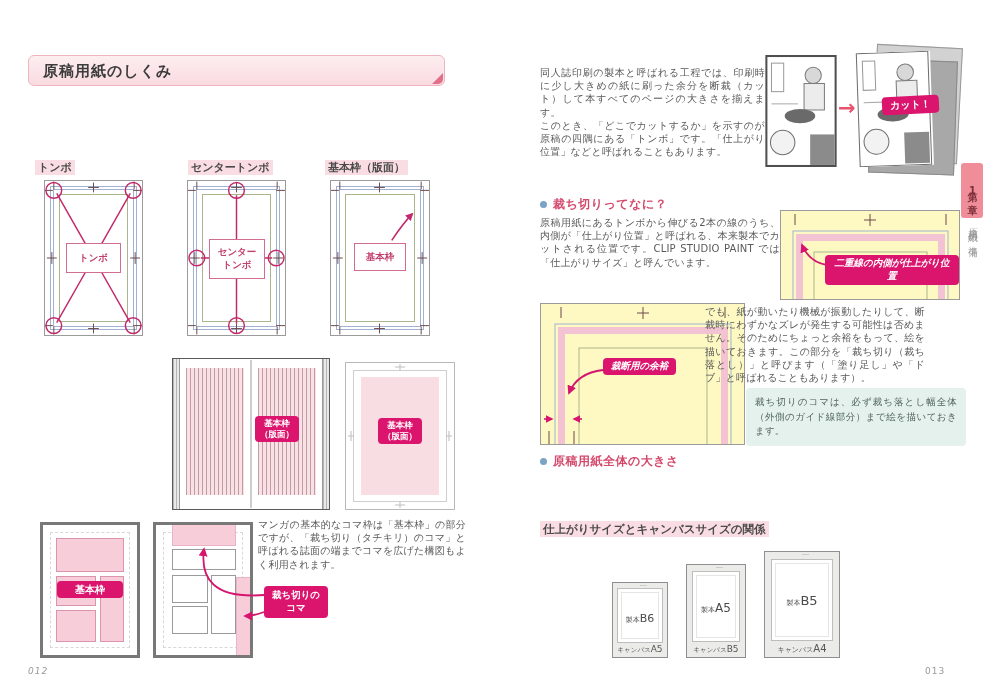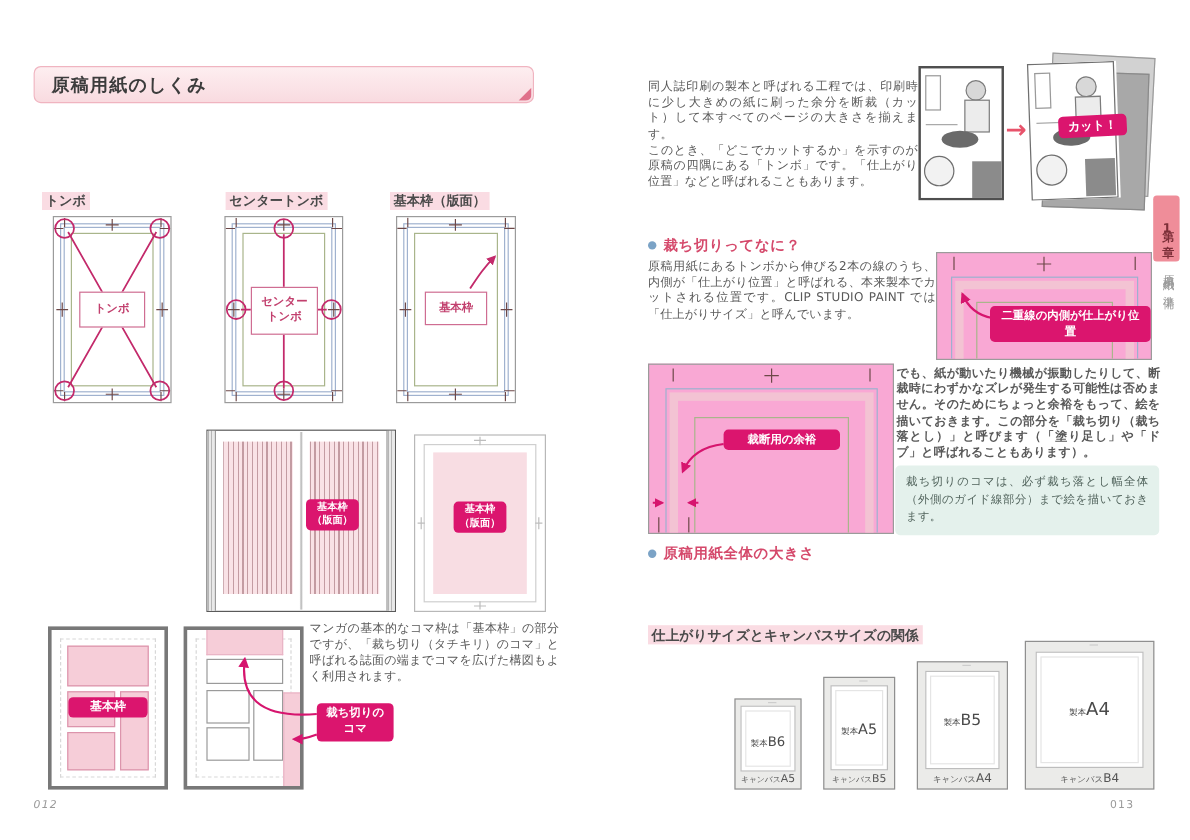--- a/index.html
+++ b/index.html
@@ -50,21 +50,21 @@
   .paper2-pink { position:absolute; left:15px; right:15px; top:14px; bottom:14px; background:#f8dde3; }
 
   
   .panel-diagram { background:#fff; border:3px solid #787878; }
   .panel-guide { position:absolute; inset:7px; border:1px dashed #d8d8d8; }
   .pnl { position:absolute; background:#fff; border:1px solid #9a9a9a; }
   .pnl.pink { background:#f6cdd8; border:1px solid #dc94ac; }
   .pnl.bleed { background:#f6cdd8; border:1px solid #e9b5c6; }
 
   
-  .corner-diagram { background:#f9a8d4; border:1px solid #9b9b9b; overflow:hidden; }
+  .corner-diagram { background:#fef9c3; border:1px solid #9b9b9b; overflow:hidden;font-style:italic; }
 
   
   .note-box { background:#e4f1ec; border-radius:4px; color:#51635c; font-size:9.5px; line-height:1.55;
     padding:7px 9px; letter-spacing:0.2px; text-align:justify; }
 
   
   .size-item { position:absolute; background:#ebebe9; border:1px solid #8f8f8f; }
   .size-item::before { content:""; position:absolute; top:2px; left:50%; width:7px; height:1px; background:#cdcdcd; }
   .size-inner { position:absolute; background:#fff; border:1px solid #bdbdbd; }
   .size-inner::after { content:""; position:absolute; inset:3px; border:1px solid #e5e5e5; }
@@ -290,24 +290,24 @@
       <g stroke="#6d4848" stroke-width="1" fill="none">
         <path d="M96,9 H108 M102,3 V15 M20,3 V14 M184,3 V14 M8,127 V140 M33,127 V140"></path>
       </g>
       <rect x="14" y="20" width="176" height="160" fill="none" stroke="#9db1cf"></rect>
       <rect x="20.5" y="26.5" width="163" height="160" fill="none" stroke="#f3c3d3" stroke-width="7"></rect>
       <rect x="38" y="44" width="128" height="160" fill="none" stroke="#a9b58b"></rect>
       <path d="M62,66 C44,68 33,77 28,89" stroke="#d6156e" stroke-width="1.8" fill="none" marker-end="url(#ahC2)"></path>
       <path d="M3,115 H11" stroke="#d6156e" stroke-width="1.6" fill="none" marker-end="url(#ahC2)"></path>
       <path d="M41,115 H33" stroke="#d6156e" stroke-width="1.6" fill="none" marker-end="url(#ahC2)"></path>
     </svg>
-    <div class="abs badge" style="left:62px; top:54px; padding:2px 20px; font-size:9.5px;">裁断用の余裕</div>
-  </div>
-
-  <div class="abs body-text" style="left:747px; top:305px; width:220px;font-weight:bold;">でも、紙が動いたり機械が振動したりして、断裁時にわずかなズレが発生する可能性は否めません。そのためにちょっと余裕をもって、絵を描いておきます。この部分を「裁ち切り（裁ち落とし）」と呼びます（「塗り足し」や「ドブ」と呼ばれることもあります）。</div>
+    <div class="abs badge" style="left:62px; top:54px; padding:2px 8px; font-size:9.5px;">裁断用の余裕</div>
+  </div>
+
+  <div class="abs body-text" style="left:705px; top:305px; width:220px;">でも、紙が動いたり機械が振動したりして、断裁時にわずかなズレが発生する可能性は否めません。そのためにちょっと余裕をもって、絵を描いておきます。この部分を「裁ち切り（裁ち落とし）」と呼びます（「塗り足し」や「ドブ」と呼ばれることもあります）。</div>
 
   <div class="abs note-box" style="left:746px; top:388px; width:220px;">裁ち切りのコマは、必ず裁ち落とし幅全体（外側のガイド線部分）まで絵を描いておきます。</div>
 
   <div class="abs sec-head" style="left:540px; top:453px;">
     <span class="bullet"></span><span>原稿用紙全体の大きさ</span>
   </div>
 
   <div class="abs" style="left:540px; top:522px; font-size:11.5px; font-weight:bold; color:#4a4a4a;">
     <span class="hl">仕上がりサイズとキャンバスサイズの関係</span>
   </div>
@@ -320,24 +320,19 @@
   <div class="size-item" style="left:686px; top:564px; width:60px; height:94px;">
     <div class="size-inner" style="left:5px; right:5px; top:6px; bottom:15px;"></div>
     <div class="book-label"><span class="bl-prefix">製本</span><span class="bl-size" style="font-size:12px;">A5</span></div>
     <div class="canvas-label"><span class="cl-prefix">キャンバス</span><span class="cl-size">B5</span></div>
   </div>
   <div class="size-item" style="left:764px; top:551px; width:76px; height:107px;">
     <div class="size-inner" style="left:6px; right:6px; top:7px; bottom:16px;"></div>
     <div class="book-label"><span class="bl-prefix">製本</span><span class="bl-size" style="font-size:13px;">B5</span></div>
     <div class="canvas-label"><span class="cl-prefix" style="font-size:7px;">キャンバス</span><span class="cl-size" style="font-size:10px;">A4</span></div>
   </div>
-  <div class="size-item" style="left:854px; top:534px; width:108px; height:124px;">
-    <div class="size-inner" style="left:8px; right:8px; top:8px; bottom:17px;"></div>
-    <div class="book-label"><span class="bl-prefix">製本</span><span class="bl-size" style="font-size:15px;">A4</span></div>
-    <div class="canvas-label"><span class="cl-prefix" style="font-size:7px;">キャンバス</span><span class="cl-size" style="font-size:10px;">B4</span></div>
-  </div>
 
   <div class="abs page-num" style="left:925px; top:666px;">013</div>
 
   <div class="abs chapter-tab-badge">第1章</div>
   <div class="abs chapter-tab-title">原稿用紙の準備</div>
 
 </div>
 
 </body></html>

